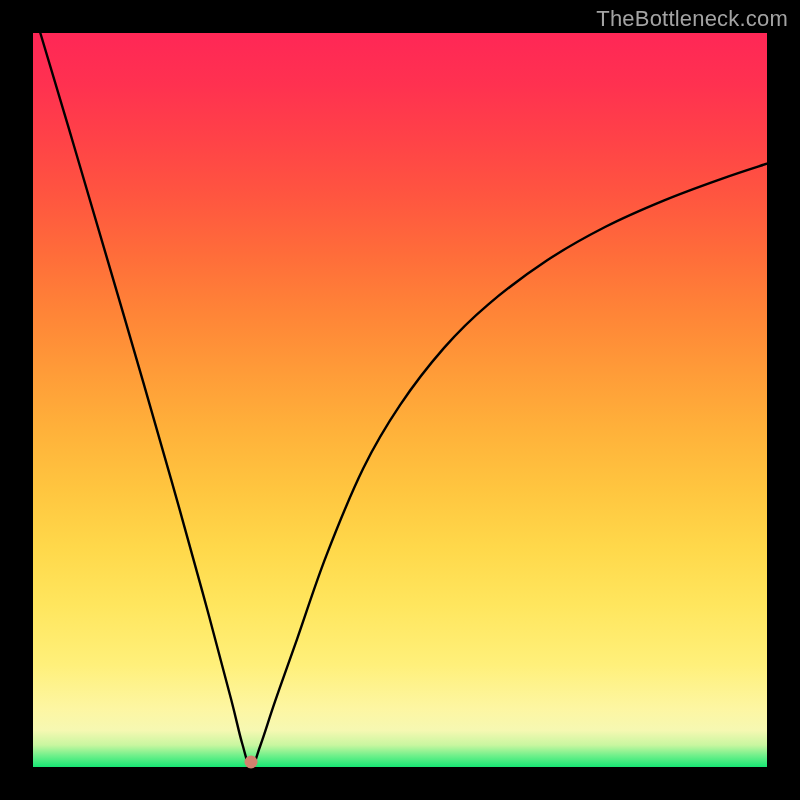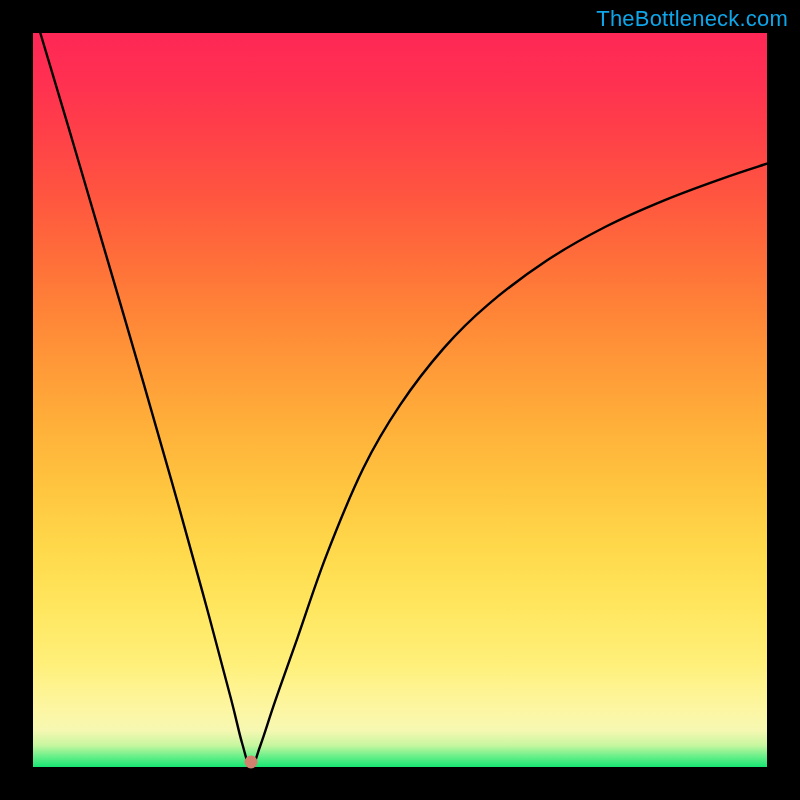--- a/index.html
+++ b/index.html
@@ -58,21 +58,21 @@
     width: 13px;
     height: 13px;
     border-radius: 50%;
     background: #d2816e;
     transform: translate(-50%, -50%);
   }
   .watermark {
     position: absolute;
     top: 6px;
     right: 12px;
-    color: #0ea5e9;
+    color: #a3a3a3;
     font-size: 22px;
     font-weight: 400;
     letter-spacing: 0.2px;
   }
 </style>
 </head>
 <body>
 
 <div class="stage">
 

